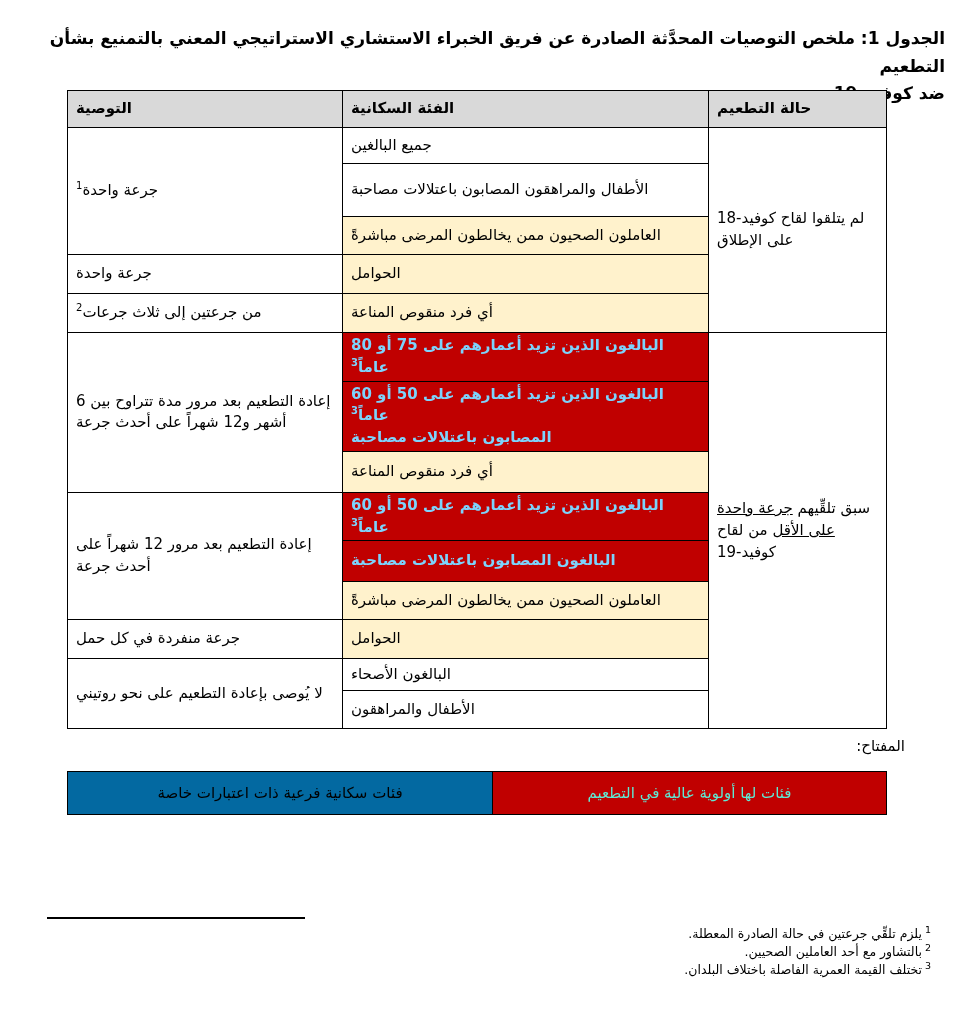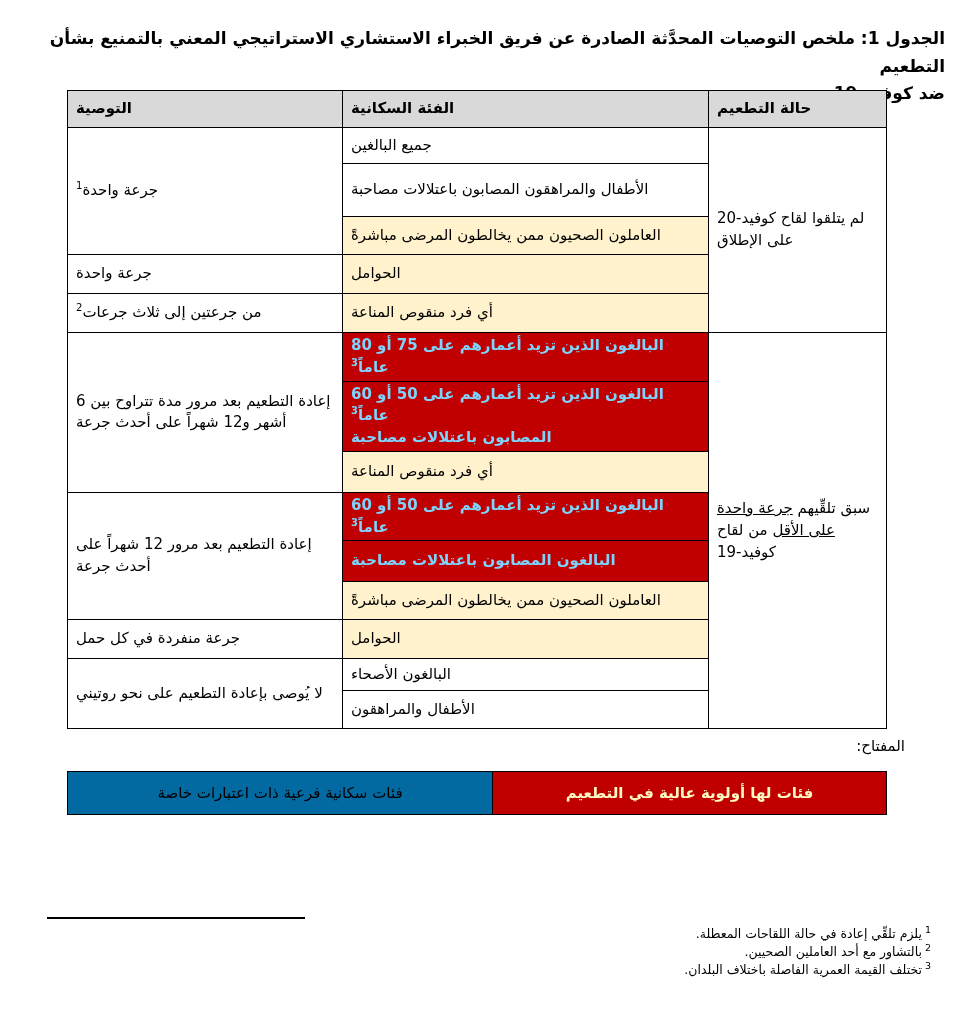--- a/index.html
+++ b/index.html
@@ -33,21 +33,21 @@
   
   .key-label{position:absolute;top:737px;right:48px;font-size:15px;text-align:right;}
   table.keytab{
     position:absolute;top:771px;left:67px;width:819px;
     border-collapse:collapse;table-layout:fixed;direction:rtl;
   }
   table.keytab td{
     border:1.5px solid #000;height:38px;vertical-align:middle;text-align:center;
     font-size:15px;padding:2px 8px;
   }
-  td.key-red{background:#C00000;color:#fef9c3;font-weight:bold;}
+  td.key-red{background:#C00000;color:#5eead4;font-weight:normal;}
   td.key-cream{background:#0369a1;margin-top:18px;}
   
   .fnsep{position:absolute;top:917px;left:47px;width:258px;height:2px;background:#000;}
   .footnotes{
     position:absolute;top:925px;right:22px;left:200px;
     font-size:12.5px;text-align:right;line-height:1.45;direction:rtl;
   }
   .footnote sup{font-size:9.5px;margin-left:3px;line-height:0;}
 </style>
 </head>
@@ -68,21 +68,21 @@
     </colgroup>
     <thead>
       <tr style="height:37px">
         <th>حالة التطعيم</th>
         <th>الفئة السكانية</th>
         <th>التوصية</th>
       </tr>
     </thead>
     <tbody>
       <tr style="height:36px">
-        <td rowspan="5" class="status">لم يتلقوا لقاح كوفيد-20 على الإطلاق</td>
+        <td rowspan="5" class="status">لم يتلقوا لقاح كوفيد-18 على الإطلاق</td>
         <td>جميع البالغين</td>
         <td rowspan="3" class="rec">
           <span>جرعة واحدة</span><sup class="fnref">1</sup>
         </td>
       </tr>
       <tr style="height:53px">
         <td>الأطفال والمراهقون المصابون باعتلالات مصاحبة</td>
       </tr>
       <tr style="height:38px">
         <td class="cream">العاملون الصحيون ممن يخالطون المرضى مباشرةً</td>
@@ -153,21 +153,21 @@
       <td class="key-red">فئات لها أولوية عالية في التطعيم</td>
       <td class="key-cream">فئات سكانية فرعية ذات اعتبارات خاصة</td>
     </tr>
   </tbody>
     </table>
 
   <div class="fnsep"></div>
 
   <div class="footnotes">
     <div class="footnote">
-      <sup>1</sup><span>يلزم تلقِّي إعادة في حالة اللقاحات المعطلة.</span>
+      <sup>1</sup><span>يلزم تلقِّي جرعتين في حالة الصادرة المعطلة.</span>
     </div>
     <div class="footnote">
       <sup>2</sup><span>بالتشاور مع أحد العاملين الصحيين.</span>
     </div>
     <div class="footnote">
       <sup>3</sup><span>تختلف القيمة العمرية الفاصلة باختلاف البلدان.</span>
     </div>
   </div>
 
 </div>

